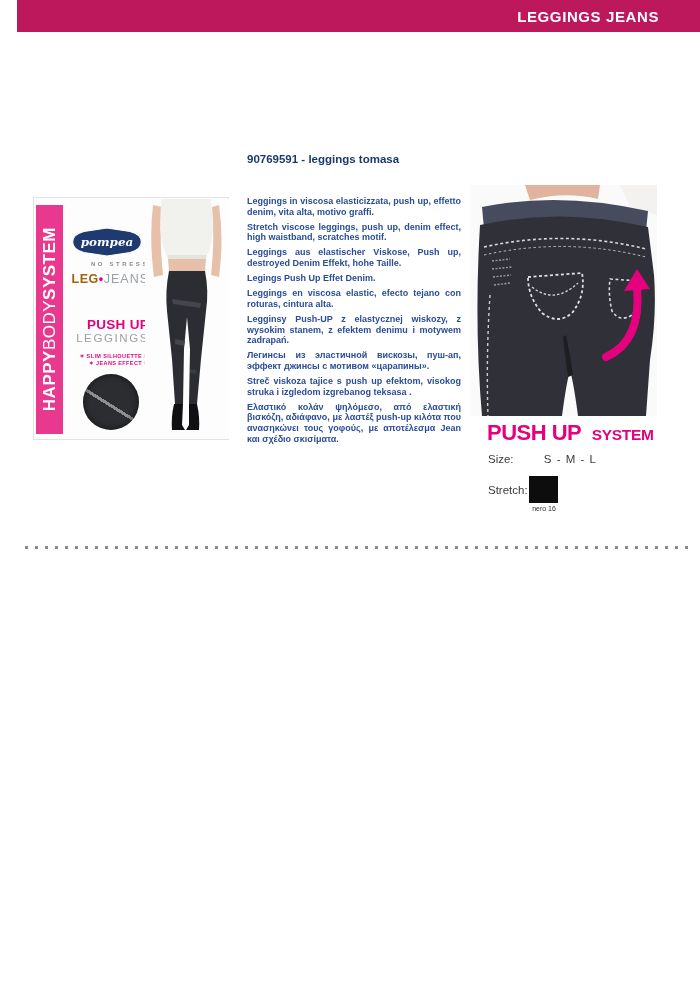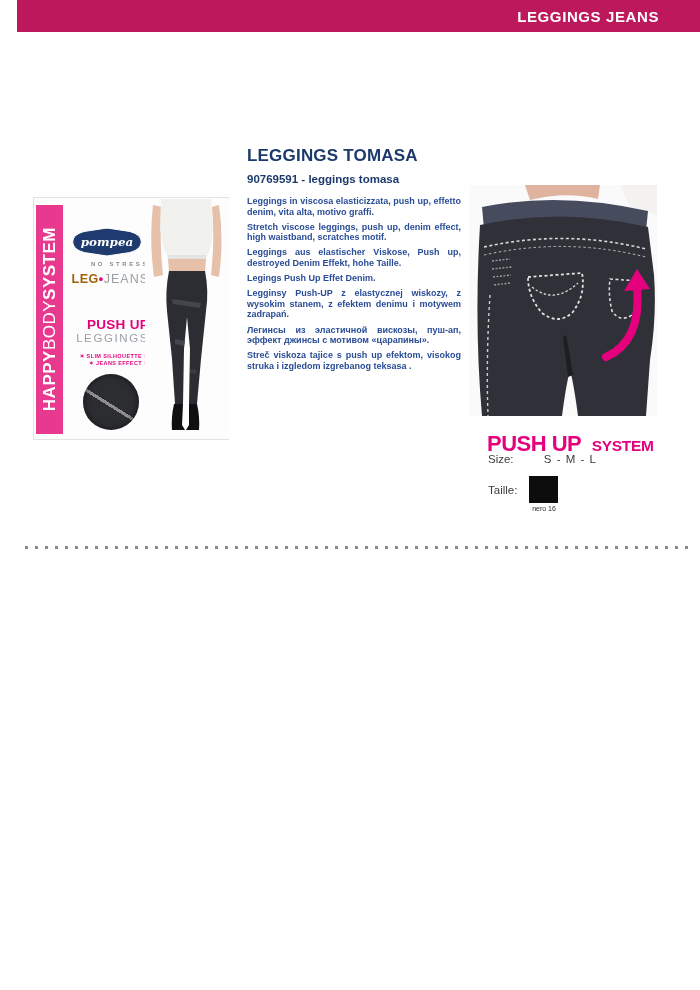--- a/index.html
+++ b/index.html
@@ -65,21 +65,21 @@
     position:absolute; left:18px; top:176px; width:56px; height:56px; border-radius:50%;
     background:linear-gradient(32deg,#2c2d31 0 44%, #8e8e90 44% 48%, #2c2d31 48% 100%);
     box-shadow:inset 0 0 6px rgba(0,0,0,.6);
   }
   .pack-photo { position:absolute; left:111px; top:1px; width:84px; height:240px; }
 
   
   .product-photo { position:absolute; left:470px; top:185px; width:187px; height:231px; }
 
   
-  .pus-line { position:absolute; left:487px; top:431px; width:200px; white-space:nowrap; }
+  .pus-line { position:absolute; left:487px; top:420px; width:200px; white-space:nowrap; }
   .pus-big   { color:#e5007e; font-size:22px; font-weight:bold; letter-spacing:-0.5px; }
   .pus-small { color:#e5007e; font-size:15.5px; font-weight:bold; letter-spacing:-0.3px; margin-left:6px; }
 
   
   .size-line { position:absolute; left:488px; top:453px; color:#3a3a3a; font-size:11.5px; }
   .size-line .size-vals { margin-left:27px; letter-spacing:1px; }
   .colors-label { position:absolute; left:488px; top:484px; color:#3a3a3a; font-size:11.5px; }
   .color-swatch { position:absolute; left:529px; top:476px; width:29px; height:27px; background:#0d0d0d; }
   .swatch-name  { position:absolute; left:517px; top:505px; width:54px; text-align:center; color:#2c2c2c; font-size:7px; }
 
@@ -90,32 +90,33 @@
   }
 </style>
 </head>
 <body>
 
 <div class="header-bar">
   <span class="header-title">LEGGINGS JEANS</span>
 </div>
 
 <div class="title-block">
-  <div class="product-title">LEGGINGS TOMASA</div>
   <div class="product-code">90769591 - leggings tomasa</div>
 </div>
 
 <div class="desc-col">
   <p>Leggings in viscosa elasticizzata, push up, effetto denim, vita alta, motivo graffi.</p>
   <p>Stretch viscose leggings, push up, denim effect, high waistband, scratches motif.</p>
   <p>Leggings aus elastischer Viskose, Push up, destroyed Denim Effekt, hohe Taille.</p>
   <p>Legings Push Up Effet Denim.</p>
+  <p>Leggings en viscosa elastic, efecto tejano con roturas, cintura alta.</p>
   <p>Legginsy Push-UP z elastycznej wiskozy, z wysokim stanem, z efektem denimu i motywem zadrapań.</p>
   <p>Легинсы из эластичной вискозы, пуш-ап, эффект джинсы с мотивом «царапины».</p>
   <p>Streč viskoza tajice s push up efektom, visokog struka i izgledom izgrebanog teksasa .</p>
+  <p>Ελαστικό κολάν ψηλόμεσο, από ελαστική βισκόζη, αδιάφανο, με λαστέξ push-up κιλότα που ανασηκώνει τους γοφούς, με αποτέλεσμα Jean και σχέδιο σκισίματα.</p>
 </div>
 
 <div class="pack-card">
   <div class="pack-band">
     <div class="pack-band-text">
       <span class="w-bold">HAPPY</span><span class="w-light">BODY</span><span class="w-bold">SYSTEM</span>
     </div>
   </div>
 
   <div class="pack-mid">
@@ -186,17 +187,17 @@
 
 <div class="pus-line">
   <span class="pus-big">PUSH UP</span>
   <span class="pus-small">SYSTEM</span>
 </div>
 
 <div class="size-line">
   <span>Size:</span>
   <span class="size-vals">S - M - L</span>
 </div>
-<div class="colors-label">Taille:</div>
+<div class="colors-label">Stretch:</div>
 <div class="color-swatch"></div>
 <div class="swatch-name">nero 16</div>
 
 <div class="dashed-sep"></div>
 
 </body></html>

